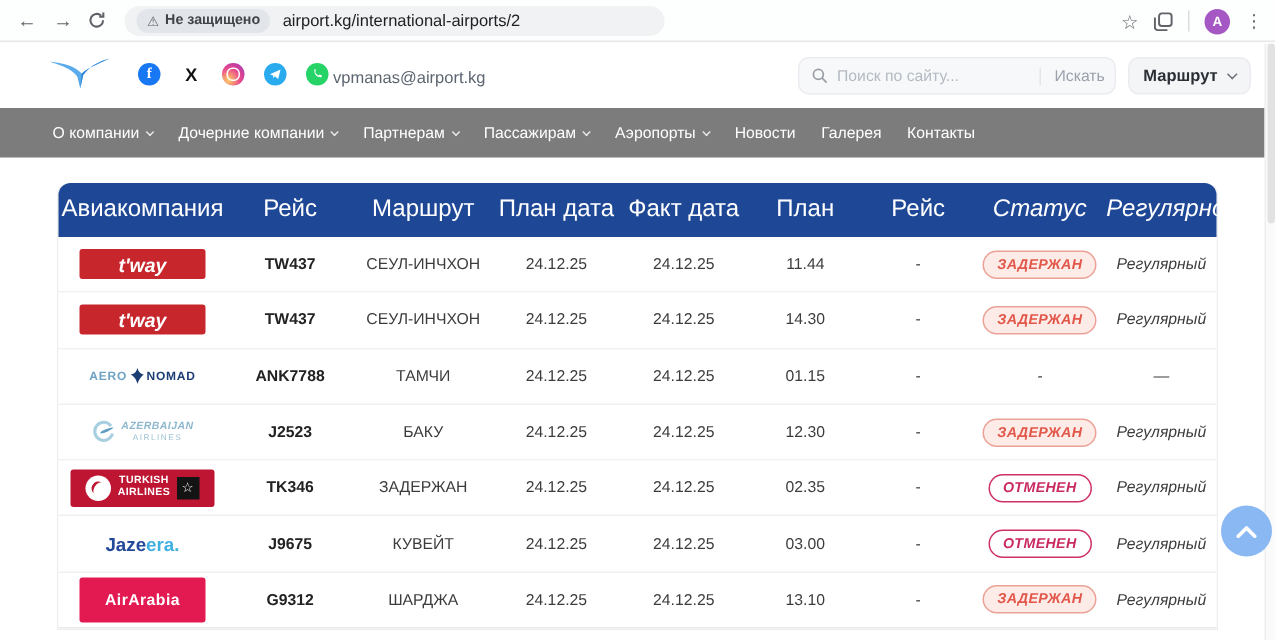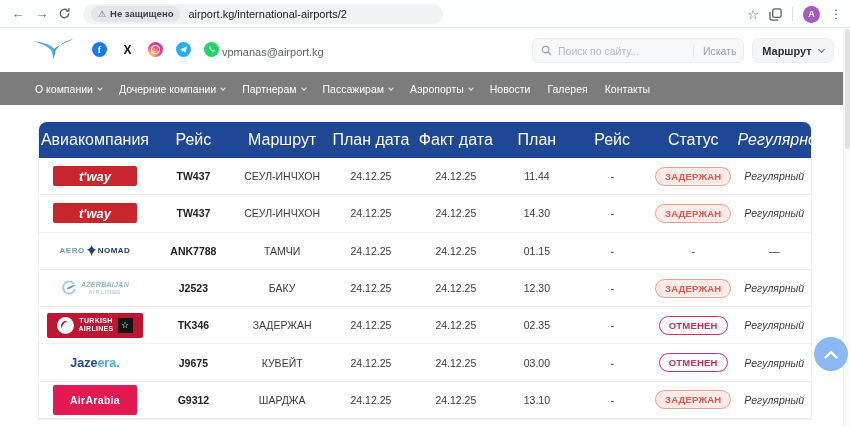--- a/index.html
+++ b/index.html
@@ -65,21 +65,21 @@
   .ftable { position:absolute; left:38px; top:122px; width:774px; background:#fff;
     border:1px solid #eeeeee; border-top:none; border-radius:8px 8px 0 0; }
   .thead { display:flex; align-items:center; height:36px; background:#1e4796;
     border-radius:8px 8px 0 0; color:#fff; font-size:16px; font-weight:500; }
   .trow { display:flex; align-items:center; height:37.3px; border-bottom:1px solid #f0f0f0;
     font-size:10.5px; color:#3c3c3c; background:#fff; }
   .trow:last-child { border-bottom:1px solid #eaeaea; }
   .cell { text-align:center; }
   .c-air{width:14.5%; display:flex; justify-content:center; align-items:center;}
   .c-fl{width:11%;} .c-rt{width:12%;} .c-pd{width:11%;} .c-fd{width:11%;}
-  .c-pl{width:10%;} .c-fc{width:9.5%;} .c-st{width:11.5%;} .c-rg{width:9.5%;font-style:italic;}
+  .c-pl{width:10%;} .c-fc{width:9.5%;} .c-st{width:11.5%;font-style:italic;} .c-rg{width:9.5%;font-style:italic;}
   .flight-no { font-weight:700; color:#222; }
   .badge { display:inline-block; padding:3px 9px; border-radius:11px; font-size:9.5px;
     font-weight:700; letter-spacing:.2px; }
   .badge.delayed { color:#e2574a; border:1px solid #eca196; background:#fcebe7; }
   .badge.cancelled { color:#c92a62; border:1.2px solid #cf3069; background:#fff; }
 
   
   .logo { display:flex; align-items:center; justify-content:center; }
   .logo.tway { width:84px; height:20px; background:#c7262c; border-radius:2px;
     color:#fff; font-weight:700; font-size:13px; font-style:italic; }

